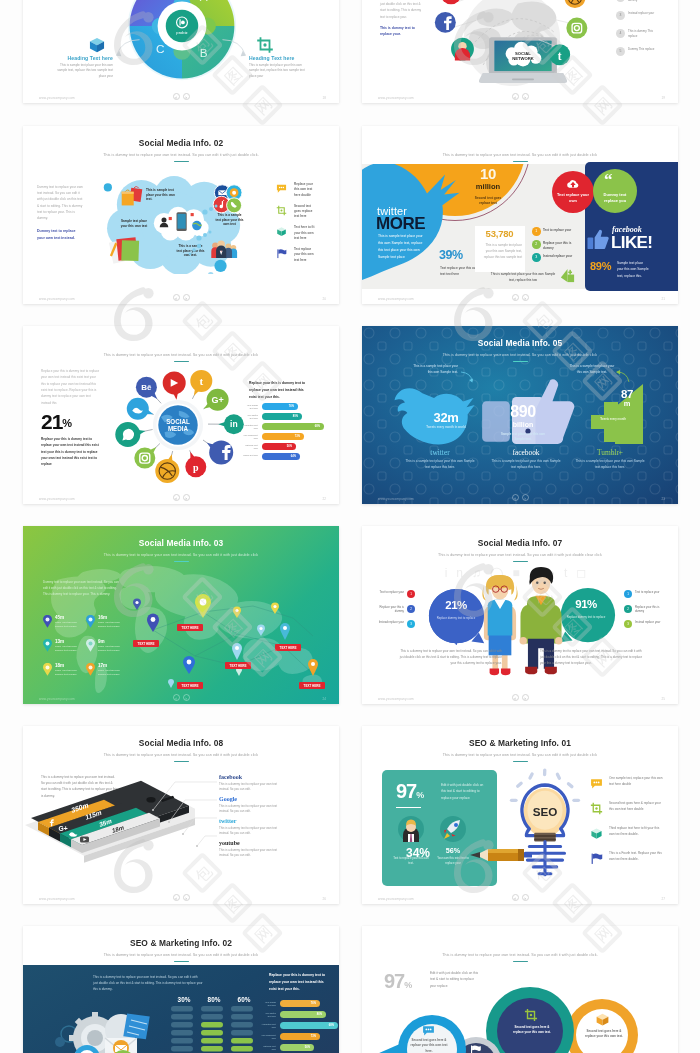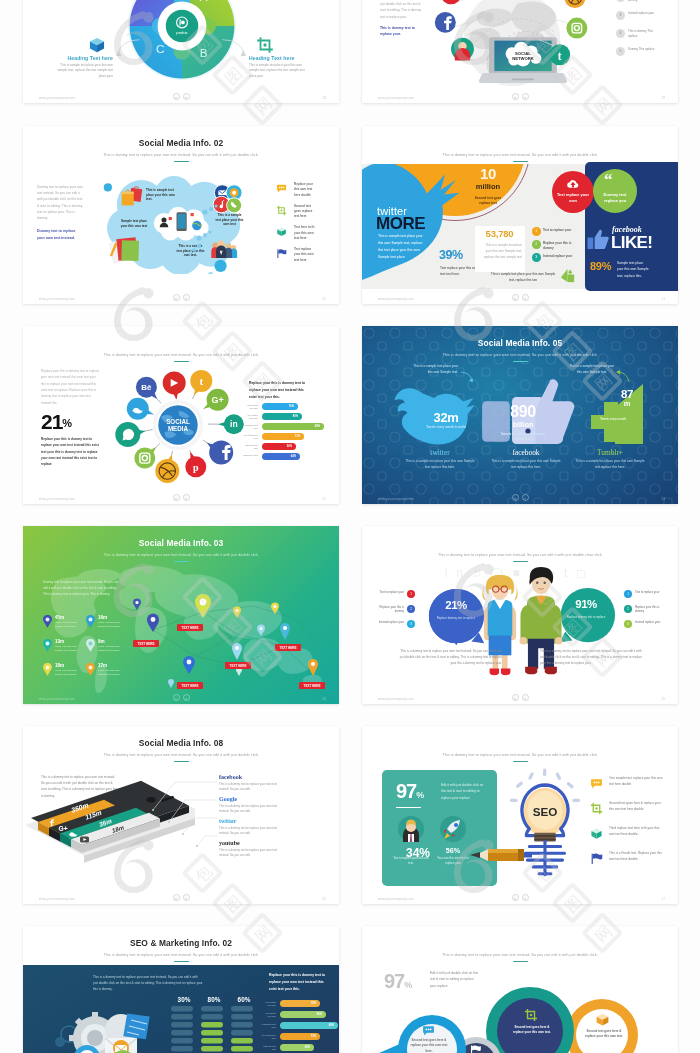--- a/index.html
+++ b/index.html
@@ -743,20 +743,21 @@
     <span class="url">www.yourcompany.com</span>
     <span class="navs">
       <span class="navc a">‹</span>
       <span class="navc b">›</span>
     </span>
     <span class="pg">24</span>
   </div>
 </div>
 
 <div class="slide col-r r4">
+  <div class="s-title">Social Media Info. 07</div>
   <div class="s-sub">This is dummy text to replace your own text instead. So you can edit it with just double clear click</div>
   <div class="s-rule"></div>
 
   <div class="abs" style="left:30px;top:40px;width:256px;height:22px;color:#eeeeee;font-size:12px;letter-spacing:9px;text-align:center;overflow:hidden">in♫◯■✦●t◻</div>
 
   <svg class="abs" style="left:66px;top:61px;width:58px;height:60px" viewBox="0 0 64 62">
     <path d="M32 0 A30 30 0 1 1 32 60 L32 62 A2 2 0 0 1 30 60 A30 30 0 0 1 32 0 Z" fill="#3b62c6"></path>
     <circle cx="31" cy="30" r="30" fill="#3b62c6"></circle>
     <path d="M56 48 L62 60 L48 58 Z" fill="#3b62c6"></path>
   </svg>
@@ -939,20 +940,21 @@
     <span class="url">www.yourcompany.com</span>
     <span class="navs">
       <span class="navc a">‹</span>
       <span class="navc b">›</span>
     </span>
     <span class="pg">26</span>
   </div>
 </div>
 
 <div class="slide col-r r5">
+  <div class="s-title">SEO &amp; Marketing Info. 01</div>
   <div class="s-sub">This is dummy text to replace your own text instead. So you can edit it with just double click</div>
   <div class="s-rule"></div>
 
   <div class="abs" style="left:20px;top:44px;width:115px;height:116px;background:#45b0a0;border-radius:5px"></div>
   <div class="abs" style="left:34px;top:54px">
     <span style="font-size:20px;color:#fff;font-weight:bold;letter-spacing:-1px">97</span><span style="font-size:9px;color:#e6f5f1;font-weight:bold">%</span>
   </div>
   <div class="abs" style="left:79px;top:56px;width:46px;font-size:3.2px;line-height:2;color:#d9f0ec">Edit it with just double click on this text &amp; start to editing to replace your replace</div>
   <div class="abs" style="left:34px;top:81px;width:25px;height:1.4px;background:#ffffff"></div>
 

